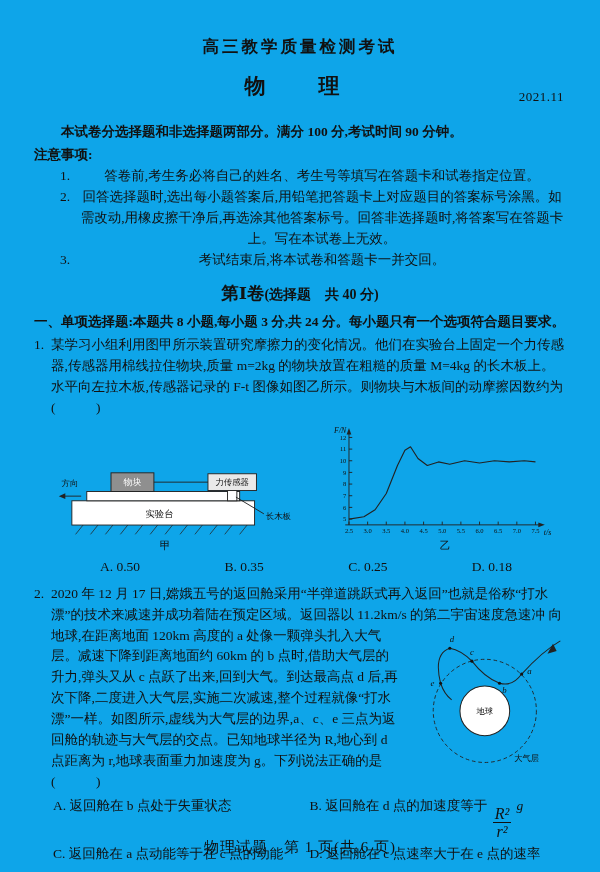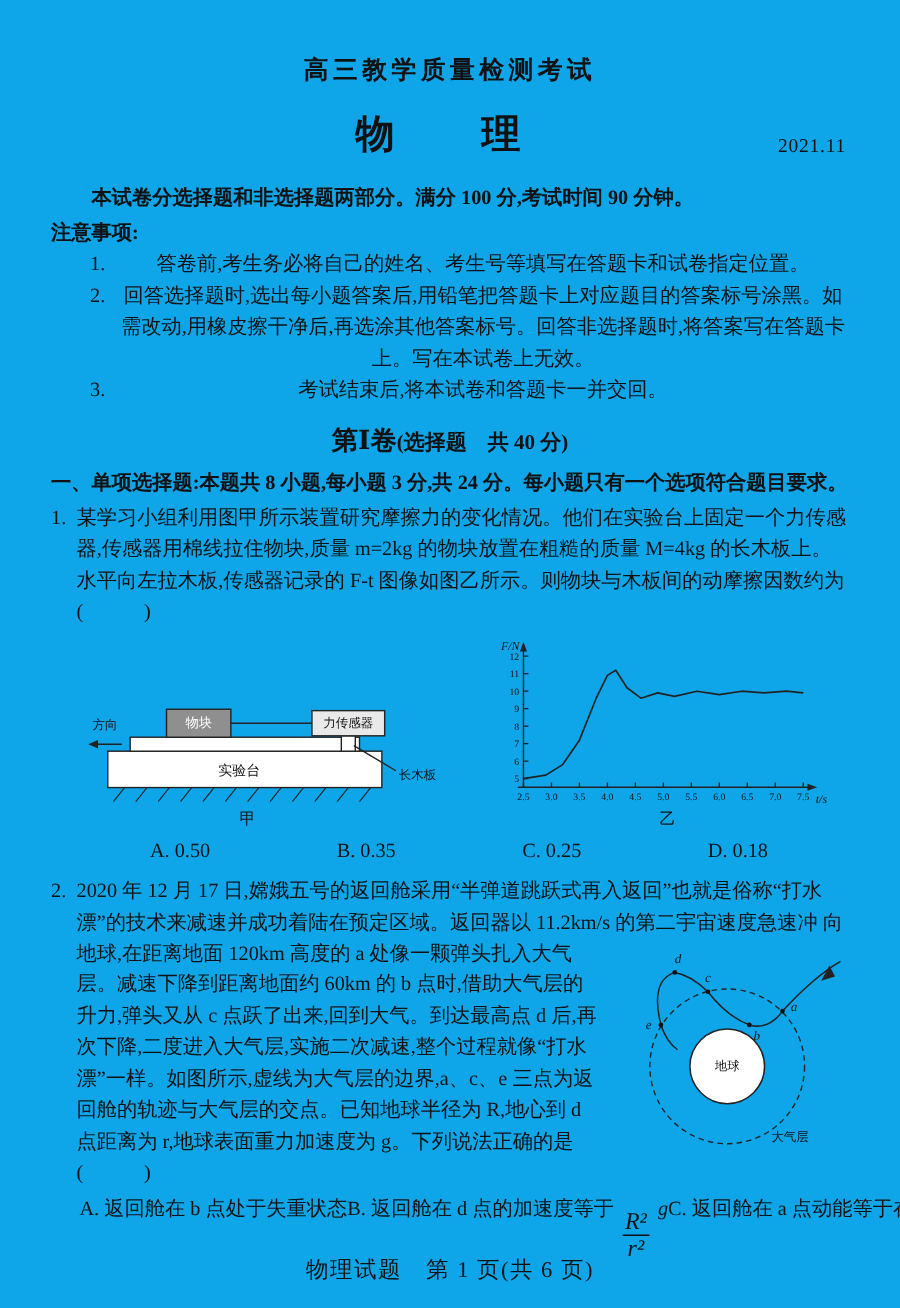--- a/index.html
+++ b/index.html
@@ -11,39 +11,39 @@
     box-sizing:border-box;
     padding:30px 34px 0 34px;
     font-family:"Liberation Serif","DejaVu Serif",serif;
     font-size:13.5px;
     line-height:1.55;
     color:#111;
     overflow:hidden;
   }
   .title { text-align:center; font-size:16.5px; font-weight:bold; letter-spacing:3px; margin:4px 0 0 0; }
   .subject-row { position:relative; text-align:center; margin-top:10px; height:40px; }
-  .subject { font-size:26px; font-weight:bold; letter-spacing:16px; }
+  .subject { font-size:21px; font-weight:bold; letter-spacing:16px; }
   .date { position:absolute; right:2px; bottom:2px; font-size:13px; letter-spacing:0.5px; }
   .intro { margin:12px 0 0 0; text-indent:2em; font-weight:bold; }
   .notes-title { font-weight:bold; margin-top:3px; }
   .note { display:flex; padding-left:26px; }
   .note-num { width:18px; flex:none; }
   .note-text { flex:1;text-align:center; }
   .section-title { text-align:center; font-weight:bold; margin:9px 0 5px 0; }
   .vol { font-size:17.5px; }
   .vol-sub { font-size:14px; }
   .type-line { font-weight:bold; margin:0 0 2px 0; }
   .q-row { display:flex; margin-top:2px; }
   .q-num { width:17px; flex:none; }
   .q-body { flex:1; min-width:0; }
   .q-text { margin:0; }
   .figures { display:flex; align-items:flex-end; gap:16px; margin:5px 0 2px 4px; }
   .options-row { display:flex; justify-content:space-between; width:80%; padding:2px 0 4px 8px;margin-left:41px; }
   .q2-fig { float:right; margin:2px 0 4px 10px; }
-  .q2-options { display:grid; grid-template-columns:1fr 1fr 1fr 1fr; row-gap:3px; padding-left:2px; margin-top:3px; }
+  .q2-options { display:grid; grid-template-columns:1fr 1fr; row-gap:3px; padding-left:2px; margin-top:3px; }
   .opt { white-space:nowrap; }
   .frac { display:inline-flex; flex-direction:column; vertical-align:-9px; line-height:1.1; font-style:italic; font-size:16px; text-align:center; margin:0 2px; }
   .frac-num { border-bottom:1px solid #111; padding:0 2px; }
   .frac-den { padding:0 2px; }
   .ital { font-style:italic; }
   .footer { position:absolute; left:0; right:0; bottom:13px; text-align:center; font-size:15px; letter-spacing:1px; }
 
   
   svg { display:block; }
   .box { fill:#ffffff; stroke:#222; stroke-width:1; }

